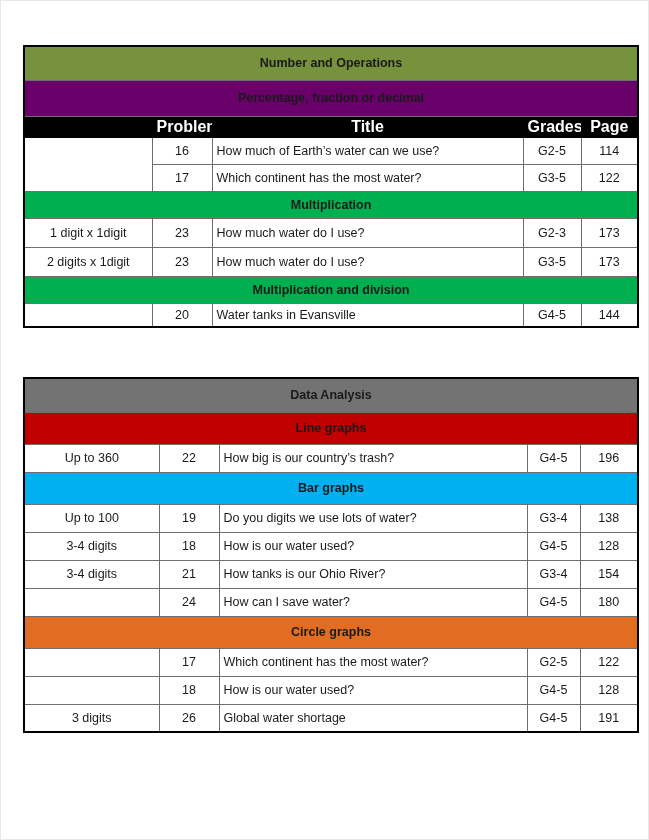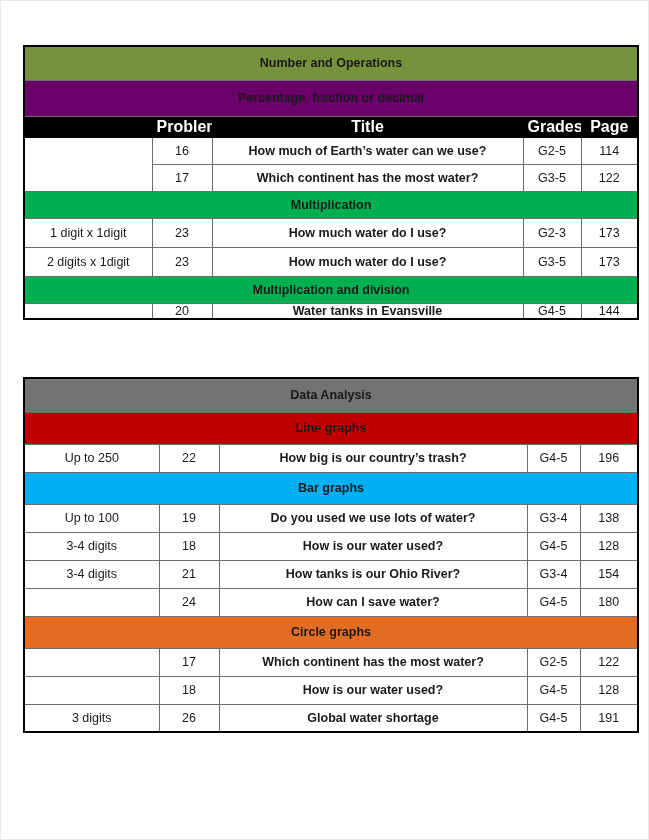--- a/index.html
+++ b/index.html
@@ -60,27 +60,27 @@
     font-weight: bold;
     font-size: 16px;
     text-align: center;
     height: 21px;
     border: 1px solid #000;
   }
 
   
   td.c-skill   { text-align: center; }
   td.c-num     { text-align: center; }
-  td.c-title   { text-align: center; padding-left: 5px; font-weight: bold; }
+  td.c-title   { text-align: left; padding-left: 5px; }
   td.c-grades  { text-align: center; }
   td.c-page    { text-align: center; }
 
   
   .t1 tr.r27 td { height: 27px; }
-  .t1 tr.r28 td { height: 16px; margin-left: 25px; }
+  .t1 tr.r28 td { height: 24px; margin-left: 25px; }
   .t1 tr.r29 td { height: 29px; }
   .t1 td.band.sec { height: 27px; }
   .t1 td.table-title { height: 34px; }
   .t1 td.band.purple { height: 36px; }
   .t2 tr.row td { height: 28px; }
   .t2 td.band.sec { height: 32px; }
   .t2 td.band.short { height: 28px; }
 
   
   td.bg-purple   { background: #6A006A; }
@@ -169,33 +169,33 @@
         <col style="width:58px">
     </colgroup>
     <tbody>
       <tr>
         <td colspan="5" class="band table-title">Data Analysis</td>
       </tr>
       <tr>
         <td colspan="5" class="band sec bg-red">Line graphs</td>
       </tr>
       <tr class="row">
-        <td class="c-skill">Up to 250</td>
+        <td class="c-skill">Up to 360</td>
         <td class="c-num">22</td>
         <td class="c-title">How big is our country’s trash?</td>
         <td class="c-grades">G4-5</td>
         <td class="c-page">196</td>
       </tr>
       <tr>
         <td colspan="5" class="band sec bg-blue">Bar graphs</td>
       </tr>
       <tr class="row">
         <td class="c-skill">Up to 100</td>
         <td class="c-num">19</td>
-        <td class="c-title">Do you used we use lots of water?</td>
+        <td class="c-title">Do you digits we use lots of water?</td>
         <td class="c-grades">G3-4</td>
         <td class="c-page">138</td>
       </tr>
       <tr class="row">
         <td class="c-skill">3-4 digits</td>
         <td class="c-num">18</td>
         <td class="c-title">How is our water used?</td>
         <td class="c-grades">G4-5</td>
         <td class="c-page">128</td>
       </tr>

